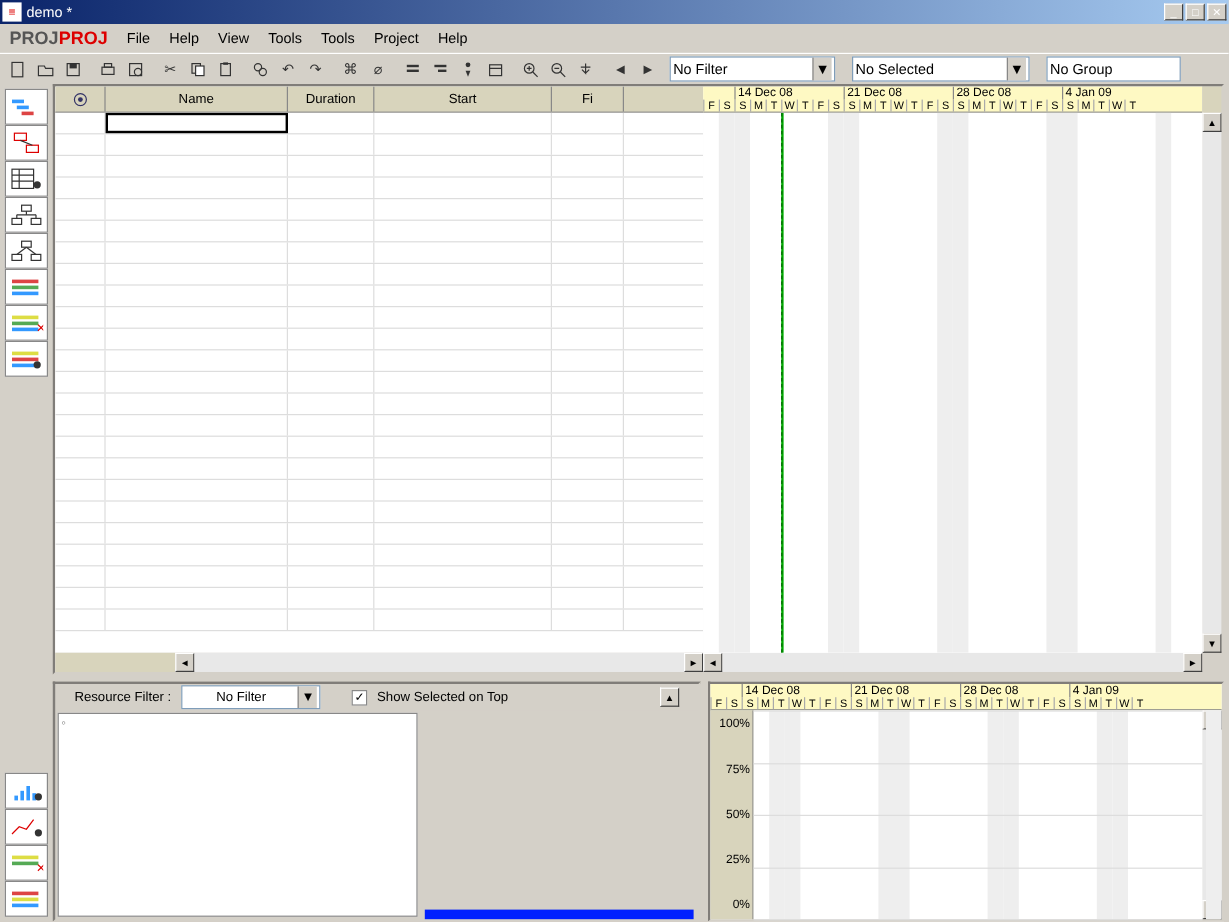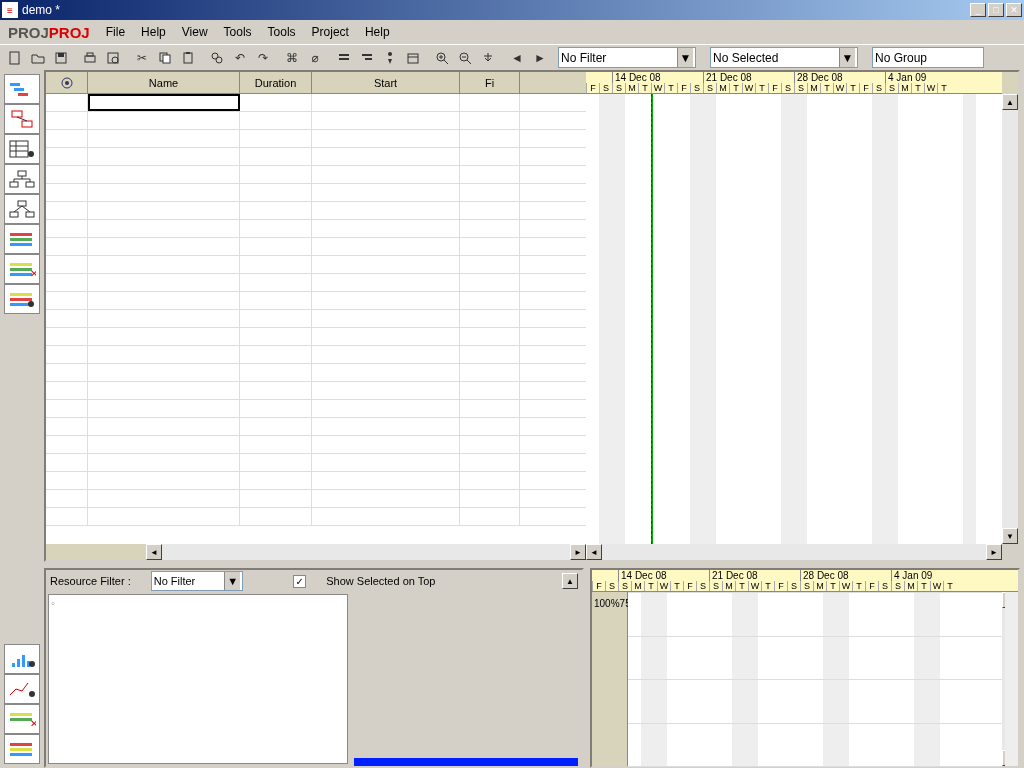--- a/index.html
+++ b/index.html
@@ -41,30 +41,30 @@
 .gantt-header { height: 22px; display: flex; flex-direction: column; background: #fef9c3; border-bottom: 1px solid #888; }
 .gantt-header-top { flex: 1; display: flex; }
 .gantt-header-bot { flex: 1; display: flex; }
 .gantt-week { border-left: 1px solid #888; font-size: 10px; padding-left: 2px; display: flex; align-items: center; overflow: hidden; white-space: nowrap; }
 .gantt-day { width: 13px; border-left: 1px solid #aaa; font-size: 9px; text-align: center; }
 .gantt-body { flex: 1; position: relative; background: white; overflow: hidden; }
 .gantt-stripe { position: absolute; top: 0; bottom: 0; background: #eee; }
 .gantt-today { position: absolute; top: 0; bottom: 0; width: 2px; background: #0a0; border-left: 1px dashed #060; }
 .vscroll { width: 16px; display: flex; flex-direction: column; background: #d4d0c8; }
 .resource-panel { width: 540px; display: flex; flex-direction: column; border: 2px inset #d4d0c8; background: #d4d0c8; }
-.resource-top { height: 22px; display: flex; align-items: center; padding: 2px 4px; gap: 20px; }
+.resource-top { height: 22px; display: flex; align-items: center; padding: 2px 16px; gap: 8px; text-align: center; }
 .resource-combo { flex: 1; height: 20px; border: 1px solid #7f9db9; background: white; display: flex; align-items: center; padding: 0 2px; }
 .checkbox { width: 13px; height: 13px; border: 1px solid #888; background: white; display: inline-flex; align-items: center; justify-content: center; font-size: 10px; cursor: pointer; }
 .resource-body { flex: 1; display: flex; }
 .resource-list { width: 300px; background: white; border: 1px solid #888; margin: 2px; padding: 2px; }
 .resource-right { flex: 1; background: #d4d0c8; position: relative; }
 .blue-bar { position: absolute; bottom: 0; left: 4px; right: 4px; height: 8px; background: #0020ff; }
 .hist-pane { flex: 1; display: flex; flex-direction: column; border: 2px inset #d4d0c8; background: white; margin-left: 6px; }
 .hist-body { flex: 1; display: flex; }
-.hist-yaxis { width: 36px; background: #d8d4bc; display: flex; flex-direction: row; justify-content: space-between; padding: 6px 2px; text-align: right; font-size: 10px; border-right: 1px solid #888; }
+.hist-yaxis { width: 36px; background: #d8d4bc; display: flex; flex-direction: column; justify-content: space-between; padding: 6px 2px; text-align: right; font-size: 10px; border-right: 1px solid #888; }
 .hist-chart { flex: 1; position: relative; background: white; }
 .hist-grid-line { position: absolute; left: 0; right: 0; border-top: 1px solid #ddd; }
 svg { display: block; }
 </style>
 </head>
 <body>
 
 <div class="window">
 
   <div class="titlebar">

